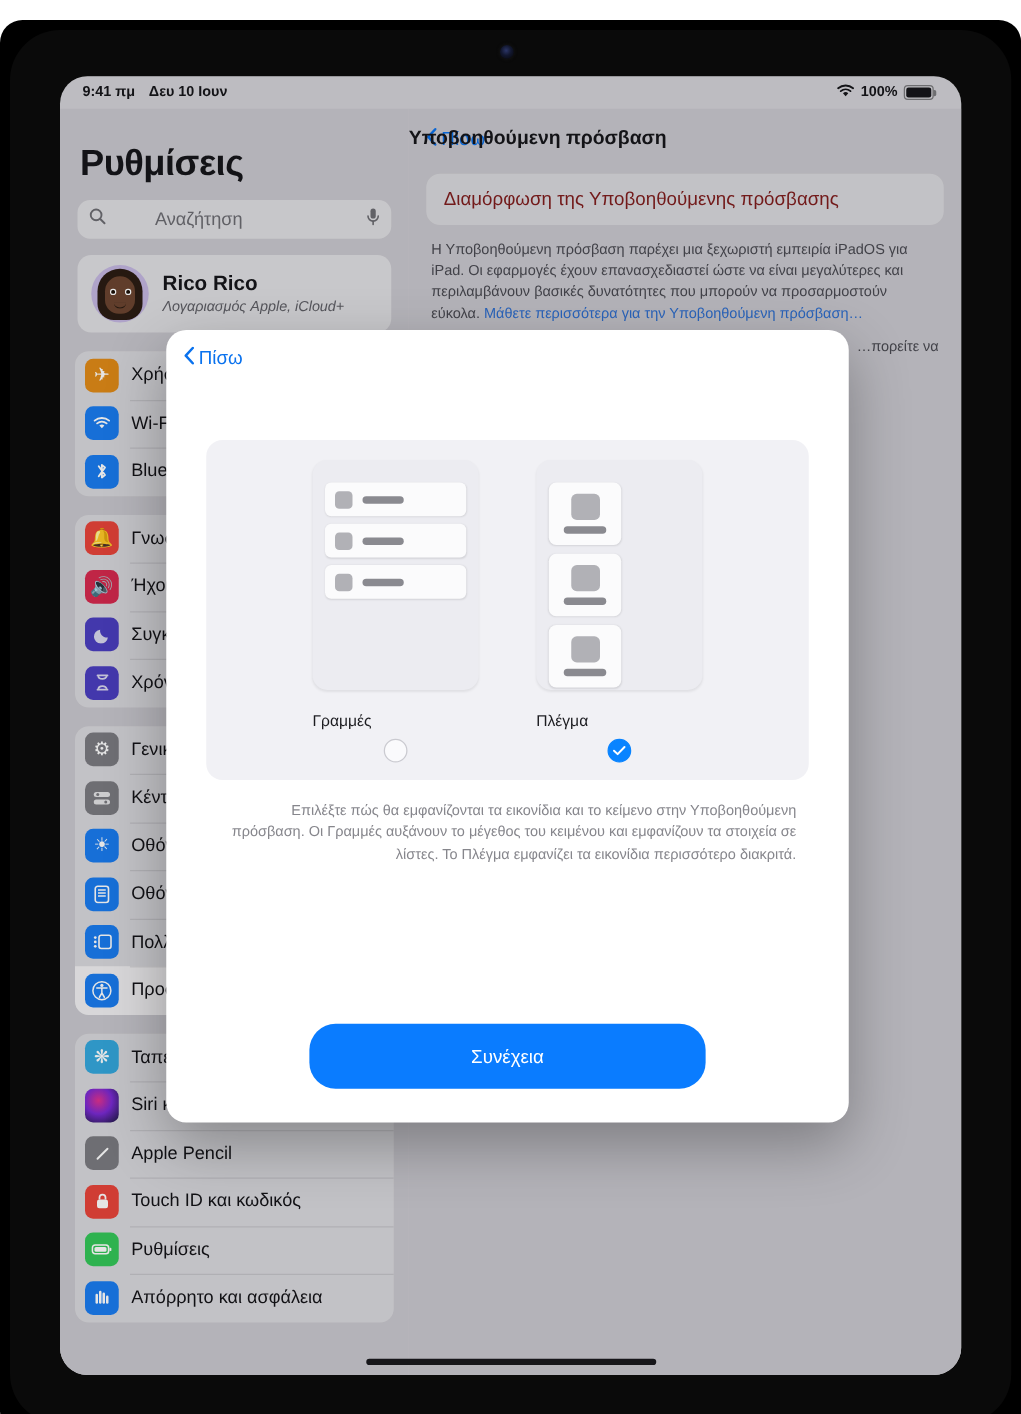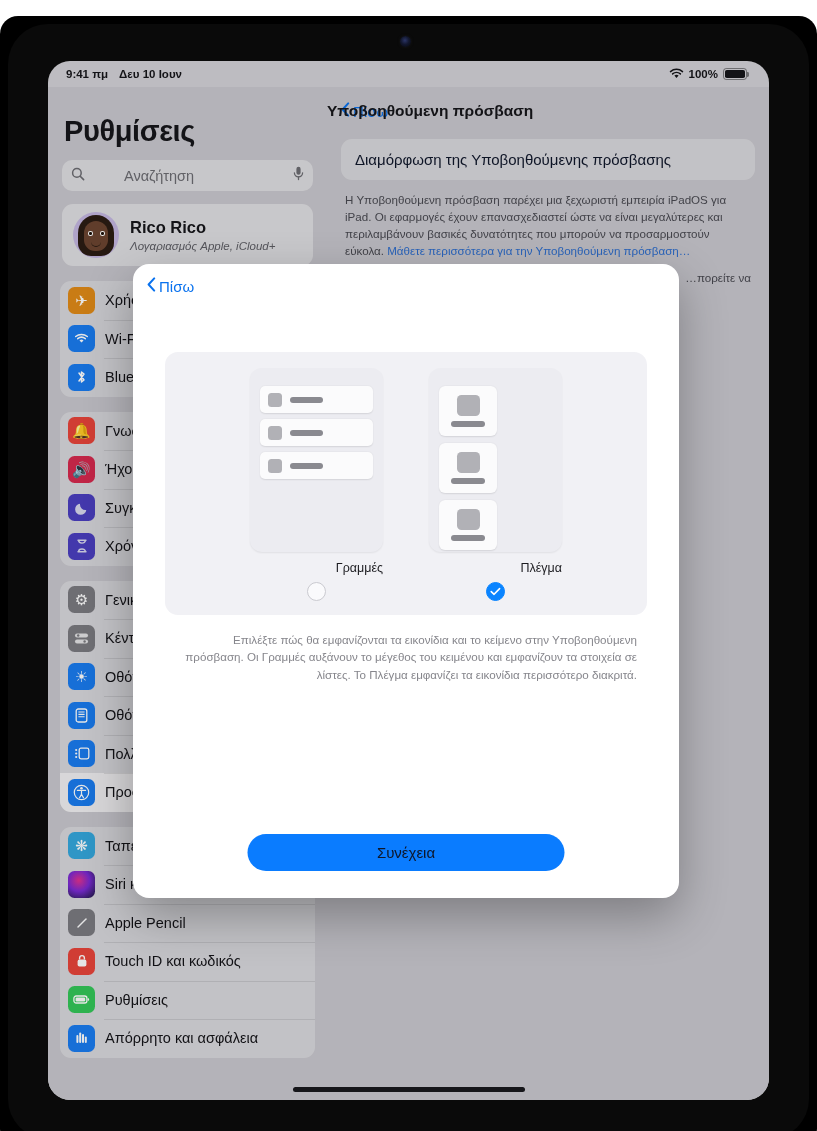--- a/index.html
+++ b/index.html
@@ -266,21 +266,21 @@
     font-weight: bold;
     color: #16161a;
     pointer-events: none;
   }
   .detail-link-card {
     margin: 4px 14px 0 14px;
     background: rgba(255,255,255,0.30);
     border-radius: 11px;
     padding: 12px 14px;
     font-size: 15px;
-    color: #0f172a;
+    color: #7f1d1d;
     font-weight: 500;
   }
   .detail-body {
     margin: 11px 18px 0 18px;
     font-size: 11.6px;
     line-height: 1.47;
     color: #4a4a52;
   }
   .detail-body a { color: #2f6fd0; text-decoration: none; }
   .detail-body2 {
@@ -377,24 +377,24 @@
     background: #b1b1b6;
     border-radius: 4.5px;
   }
   .grid-tile .bar {
     width: 34px; height: 6px;
     background: #8a8a90;
     border-radius: 3px;
   }
 
   .opt-label {
-    text-align: right;
+    text-align: left;
     font-size: 12.5px;
     color: #1c1c20;
-    margin-top: 9px;
+    margin-top: 18px;
   }
   .opt-select {
     display: flex;
     justify-content: center;
     margin-top: 7px;
   }
   .radio {
     width: 19px; height: 19px;
     border-radius: 50%;
     border: 1.4px solid #cacad0;
@@ -415,27 +415,27 @@
     line-height: 1.5;
     color: #86868c;
     text-align: right;
   }
   .continue-btn {
     position: absolute;
     left: 50%;
     transform: translateX(-50%);
     bottom: 27px;
     width: 317px;
-    height: 37px;
+    height: 52px;
     background: #0a7cff;
     border-radius: 21px;
     display: flex;
     align-items: center;
     justify-content: center;
-    color: #0f172a;
+    color: #ffffff;
     font-size: 15px;
     border: none;
     font-family: "Liberation Sans", sans-serif;
     margin-top: 44px;
   }
 
   
   .home-ind {
     position: absolute;
     left: 50%;

